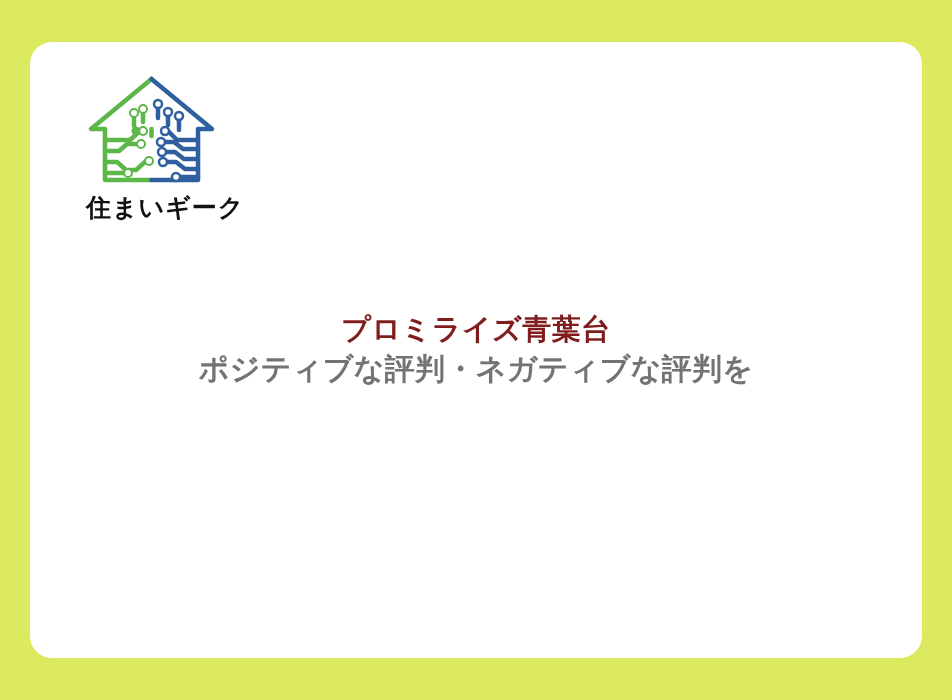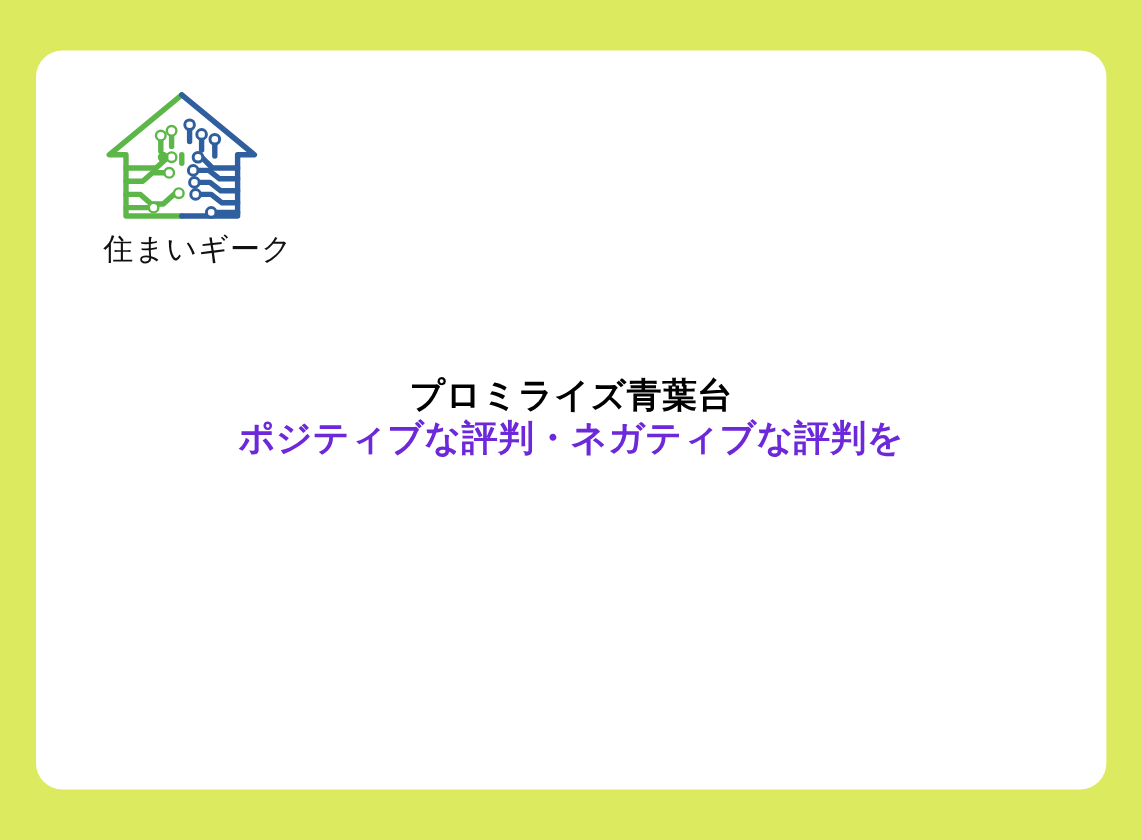--- a/index.html
+++ b/index.html
@@ -40,47 +40,47 @@
     width: 135px;
     height: 120px;
     margin-left: 8px;
     display: block;
   }
   .brand-name {
     margin-top: 4px;
     margin-left: 10px;
     font-family: "DejaVu Sans", "Liberation Sans", sans-serif;
     font-size: 25px;
-    font-weight: 400;
+    font-weight: 700;
     letter-spacing: 1px;
     color: #111111;
     line-height: 1.1;
     white-space: nowrap;
   }
   
   .headline {
     position: absolute;
     left: 0;
     top: 268px;
     width: 892px;
     text-align: center;
   }
   .headline-property {
     font-family: "DejaVu Sans", "Liberation Sans", sans-serif;
     font-size: 29px;
     font-weight: 700;
-    color: #000000;
+    color: #7f1d1d;
     line-height: 1.35;
     letter-spacing: 0.5px;
   }
   .headline-main {
-    font-family: Liberation Mono, monospace;
+    font-family: Liberation Serif, serif;
     font-size: 30px;
     font-weight: 700;
-    color: #6d28d9;
+    color: #737373;
     line-height: 1.3;
     letter-spacing: 0.3px;
   }
   .headline-main .line {
     display: block;
   }
 </style>
 </head>
 <body>
 

